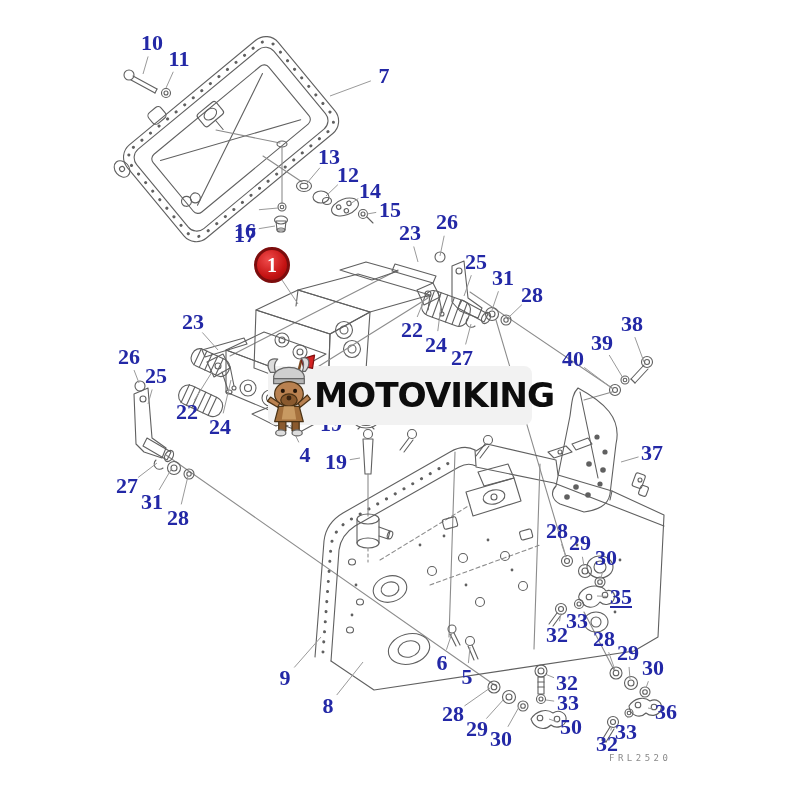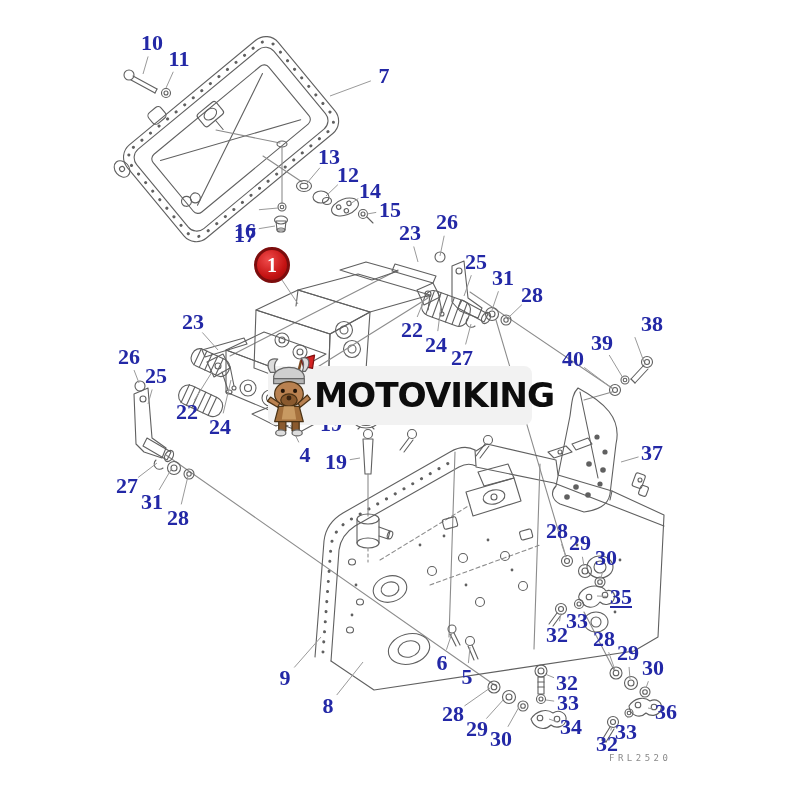--- a/index.html
+++ b/index.html
@@ -425,21 +425,21 @@
       <span class="plabel" style="left: 245px; top: 211px; margin-top: 24px;">17</span>
       <span class="plabel" style="left: 245px; top: 231px;">16</span>
       <span class="plabel" style="left: 410px; top: 233px;">23</span>
       <span class="plabel" style="left: 447px; top: 222px;">26</span>
       <span class="plabel" style="left: 476px; top: 262px;">25</span>
       <span class="plabel" style="left: 503px; top: 278px;">31</span>
       <span class="plabel" style="left: 532px; top: 295px;">28</span>
       <span class="plabel" style="left: 412px; top: 330px;">22</span>
       <span class="plabel" style="left: 436px; top: 345px;">24</span>
       <span class="plabel" style="left: 462px; top: 358px;">27</span>
-      <span class="plabel" style="left: 652px; top: 324px;">38</span>
+      <span class="plabel" style="left: 632px; top: 324px;">38</span>
       <span class="plabel" style="left: 602px; top: 343px;">39</span>
       <span class="plabel" style="left: 573px; top: 359px;">40</span>
       <span class="plabel" style="left: 652px; top: 453px;">37</span>
       <span class="plabel" style="left: 193px; top: 322px;">23</span>
       <span class="plabel" style="left: 129px; top: 357px;">26</span>
       <span class="plabel" style="left: 156px; top: 376px;">25</span>
       <span class="plabel" style="left: 187px; top: 412px;">22</span>
       <span class="plabel" style="left: 220px; top: 427px;">24</span>
       <span class="plabel" style="left: 127px; top: 486px;">27</span>
       <span class="plabel" style="left: 152px; top: 502px;">31</span>
@@ -449,21 +449,21 @@
       <span class="plabel" style="left: 336px; top: 462px;">19</span>
       <span class="plabel" style="left: 285px; top: 678px;">9</span>
       <span class="plabel" style="left: 328px; top: 706px;">8</span>
       <span class="plabel" style="left: 442px; top: 663px;">6</span>
       <span class="plabel" style="left: 467px; top: 677px;">5</span>
       <span class="plabel" style="left: 453px; top: 714px;">28</span>
       <span class="plabel" style="left: 477px; top: 729px;">29</span>
       <span class="plabel" style="left: 501px; top: 739px;">30</span>
       <span class="plabel" style="left: 567px; top: 683px;">32</span>
       <span class="plabel" style="left: 568px; top: 703px;">33</span>
-      <span class="plabel" style="left: 571px; top: 727px;">34</span>
+      <span class="plabel" style="left: 571px; top: 727px;">50</span>
       <span class="plabel" style="left: 557px; top: 531px;">28</span>
       <span class="plabel" style="left: 580px; top: 543px;">29</span>
       <span class="plabel" style="left: 606px; top: 558px;">30</span>
       <span class="plabel" style="left: 621px; top: 597px; text-decoration: underline;">35</span>
       <span class="plabel" style="left: 577px; top: 621px;">33</span>
       <span class="plabel" style="left: 557px; top: 635px;">32</span>
       <span class="plabel" style="left: 604px; top: 639px;">28</span>
       <span class="plabel" style="left: 628px; top: 653px;">29</span>
       <span class="plabel" style="left: 653px; top: 668px;">30</span>
       <span class="plabel" style="left: 666px; top: 712px;">36</span>

